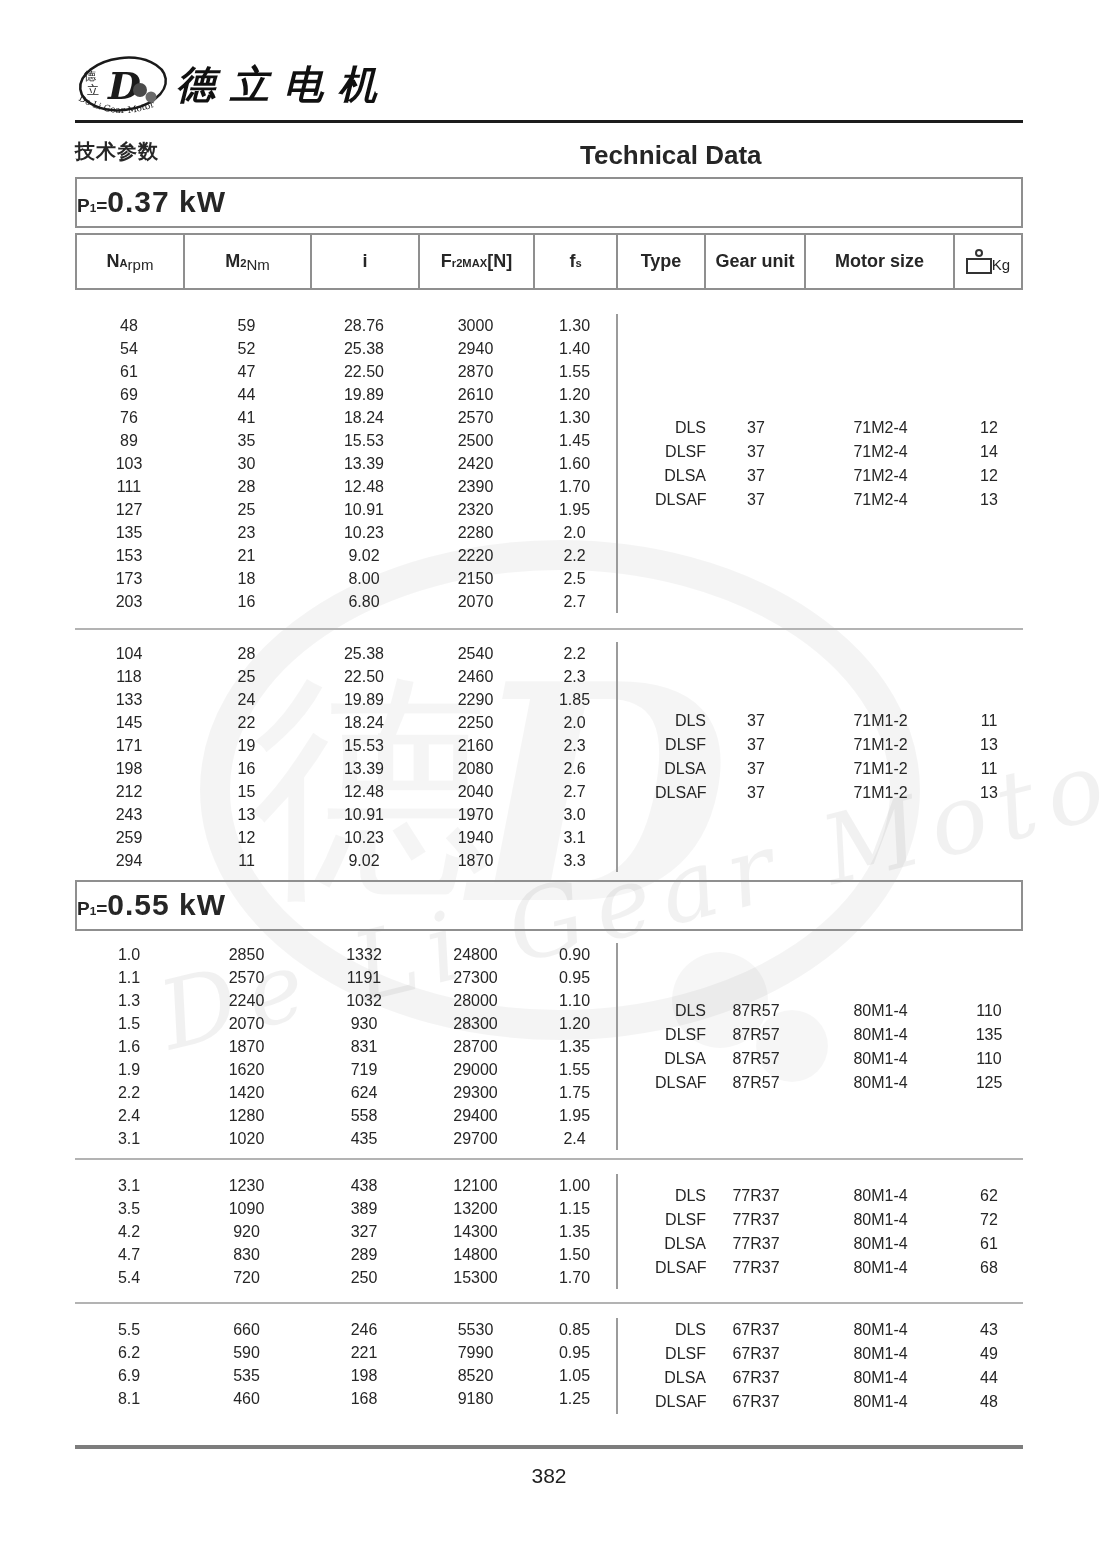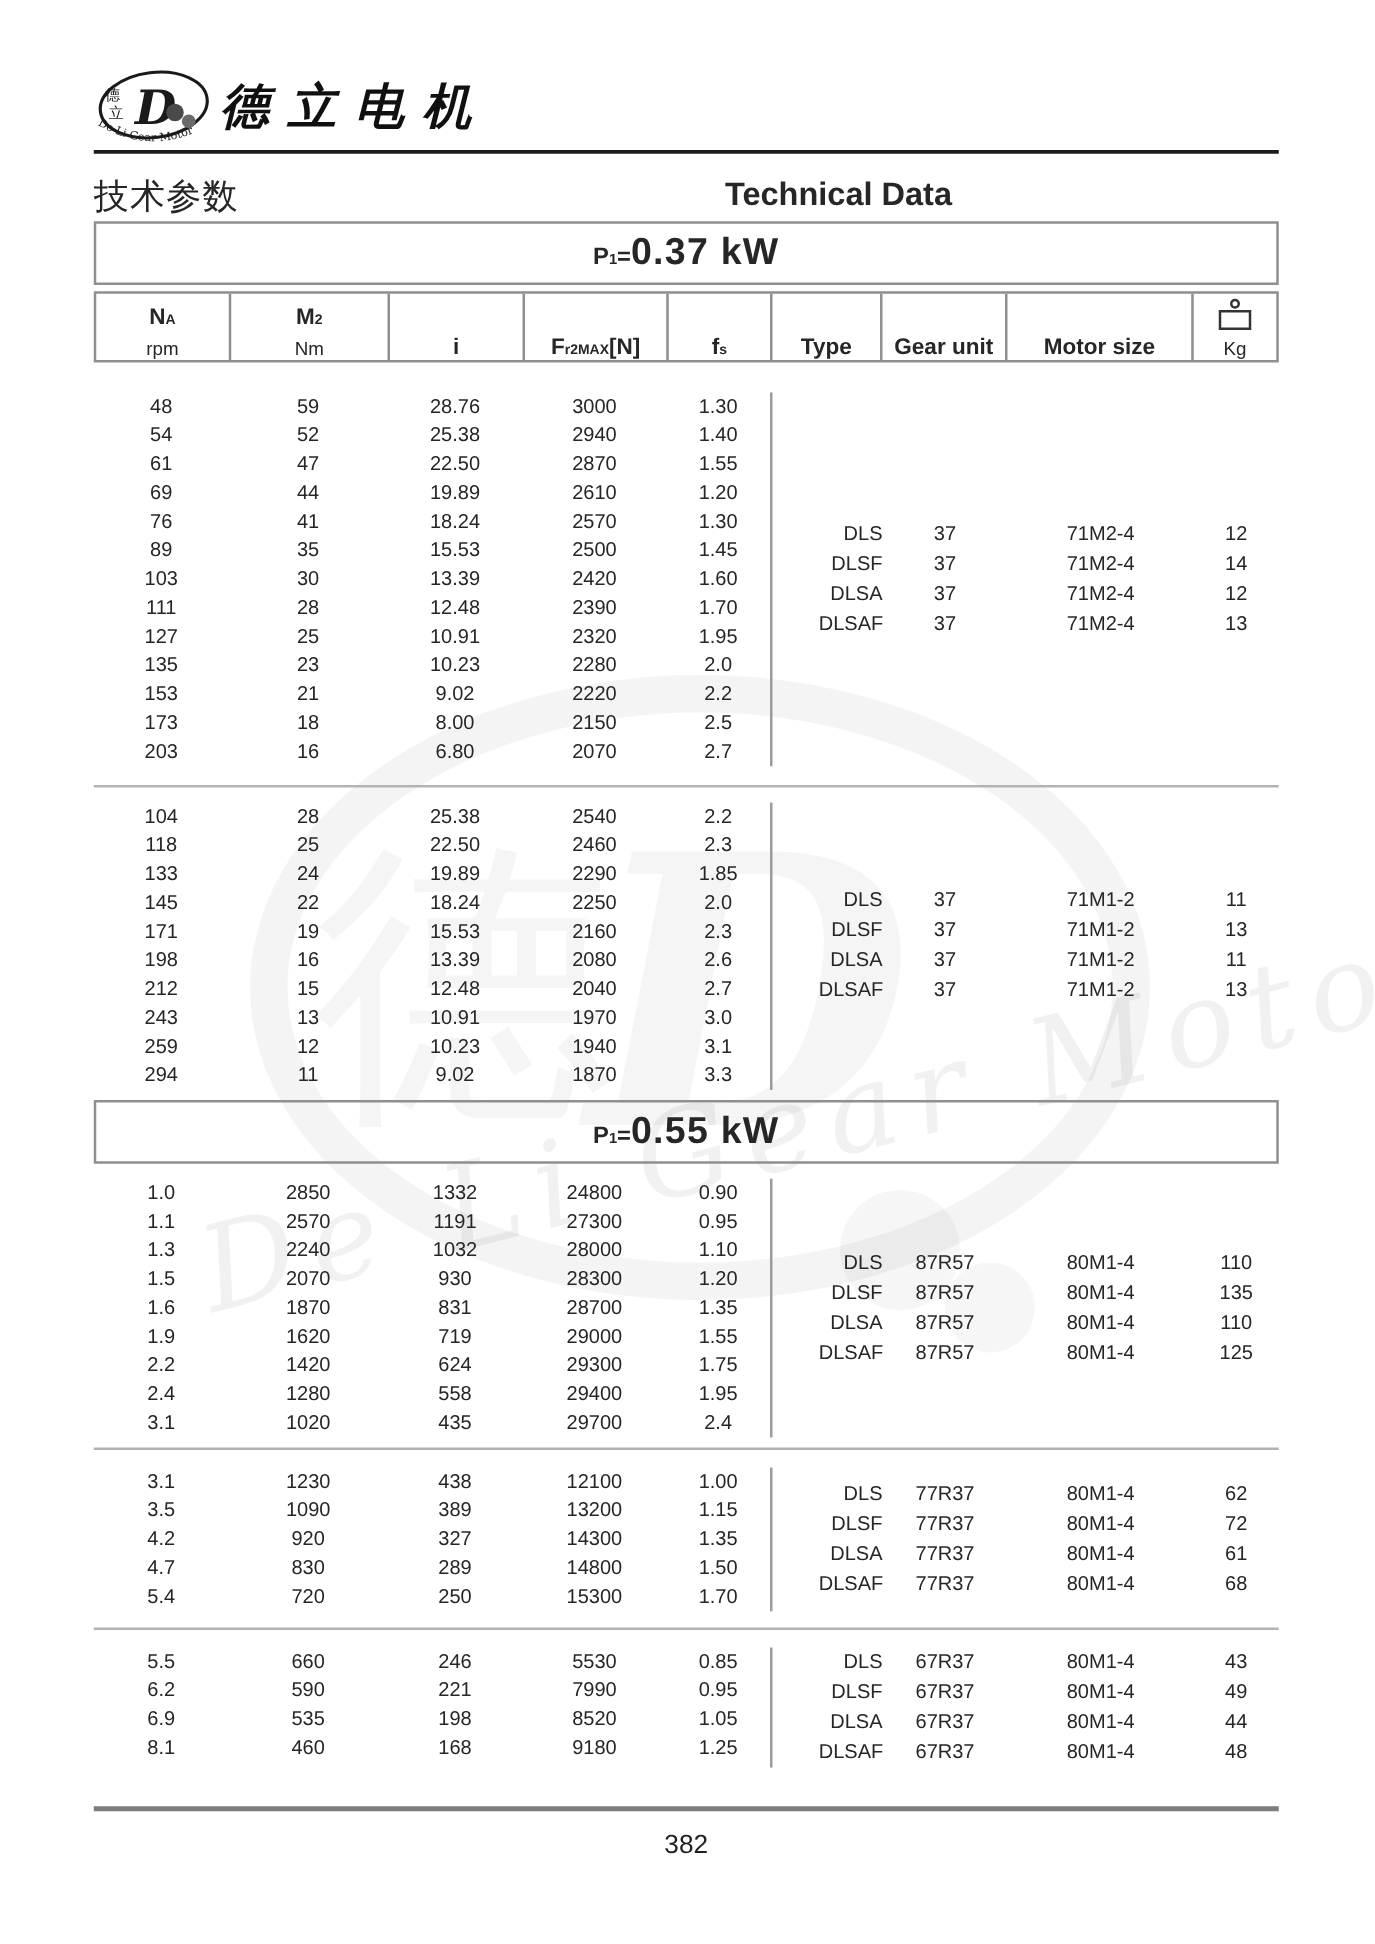--- a/index.html
+++ b/index.html
@@ -9,34 +9,34 @@
   .wm{position:absolute;left:0;top:0;pointer-events:none;z-index:0}
   .layer{position:relative;z-index:1}
 
   
   .logo-row{position:absolute;left:72px;top:52px;width:948px;height:70px}
   .logo-svg{position:absolute;left:0;top:2px}
   .brand{position:absolute;left:104px;top:6px;font-family:"DejaVu Serif",serif;
          font-weight:bold;font-style:italic;font-size:39px;letter-spacing:15px;color:#101010}
   .top-rule{position:absolute;left:75px;top:120px;width:948px;height:3px;background:#1c1c1c}
   .subtitle-row{position:absolute;left:75px;top:138px;width:948px;height:30px}
-  .cn-title{position:absolute;left:0;top:0;font-size:28px;font-weight:normal;letter-spacing:1px}
+  .cn-title{position:absolute;left:0;top:0;font-size:20px;font-weight:bold;letter-spacing:1px}
   .en-title{position:absolute;left:505px;top:2px;font-size:26px;font-weight:bold}
 
   
   .table-area{position:absolute;left:75px;top:177px;width:948px}
-  .section-title{height:51px;border:2px solid #8f8f8f;text-align:center;line-height:45px;background:transparent}
+  .section-title{height:51px;border:2px solid #8f8f8f;line-height:45px;background:transparent}
   .st-small{font-size:19px;font-weight:bold}
   .st-big{font-size:30px;font-weight:bold;letter-spacing:1px}
   .h-sub{font-size:0.62em;font-weight:inherit}
 
   .hdr-wrap{margin-top:5px}
   .hdr{display:grid;grid-template-columns:108px 127px 108px 115px 83px 88px 100px 149px 1fr;
        border:2px solid #8f8f8f;height:57px}
-  .hcell{display:flex;flex-direction:column;align-items:center;justify-content:flex-end;
+  .hcell{display:flex;flex-direction:row;align-items:center;justify-content:center;
          border-right:2px solid #8f8f8f;line-height:1.1}
   .hcell:last-child{border-right:none}
   .h-main{font-size:18px;font-weight:bold}
   .h-unit{font-size:15px;font-weight:normal;margin-top:8px}
   .w-ic{display:flex;flex-direction:column;align-items:center}
   .w-knob{width:8px;height:8px;border:2px solid #333;border-radius:50%}
   .w-body{width:26px;height:16px;border:2px solid #333;margin-top:1px}
 
   .block{display:flex}
   .bl{display:grid;grid-template-columns:108px 127px 108px 115px 83px;grid-auto-rows:23px;align-content:start}

